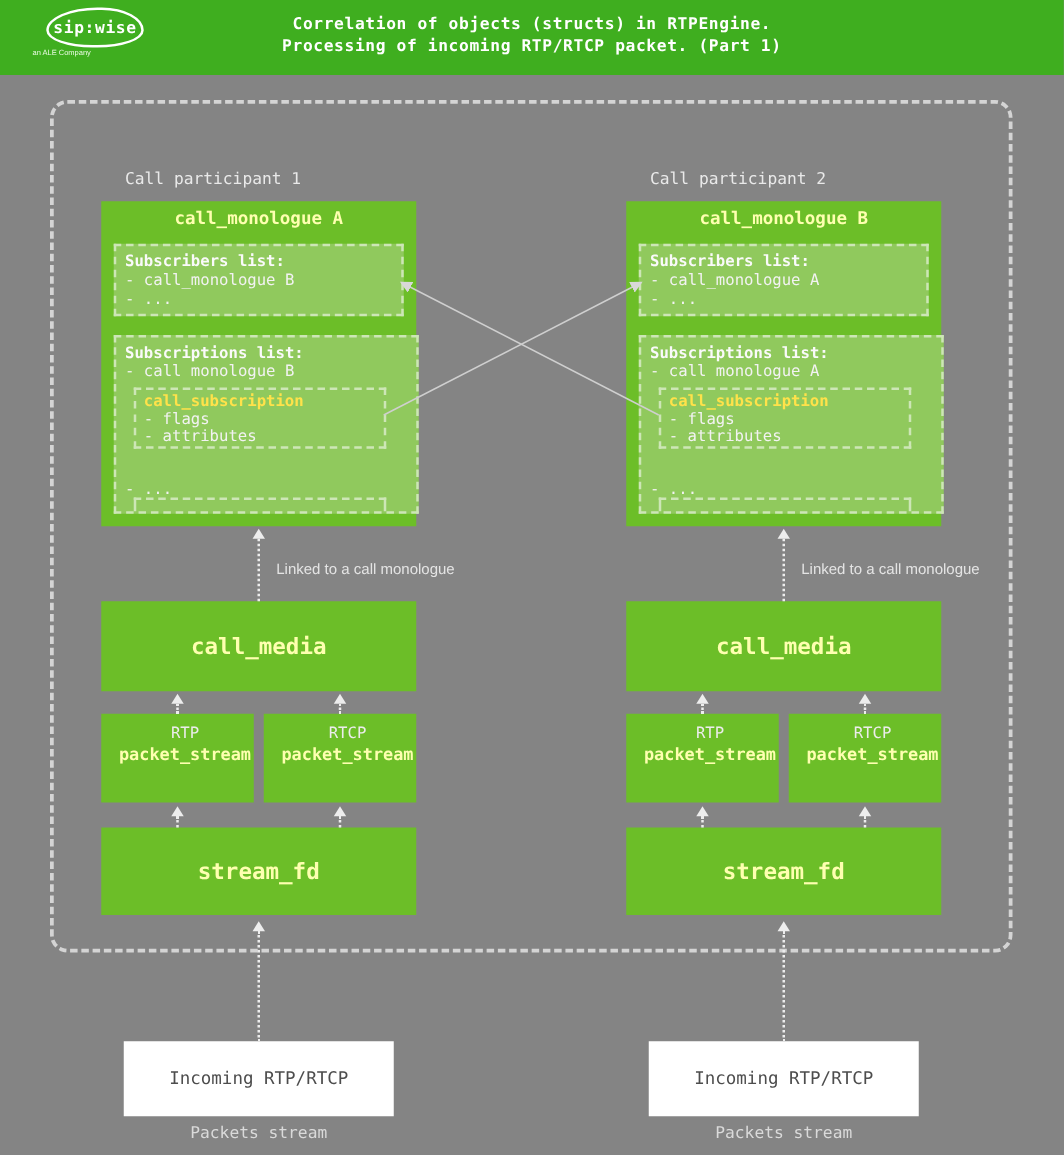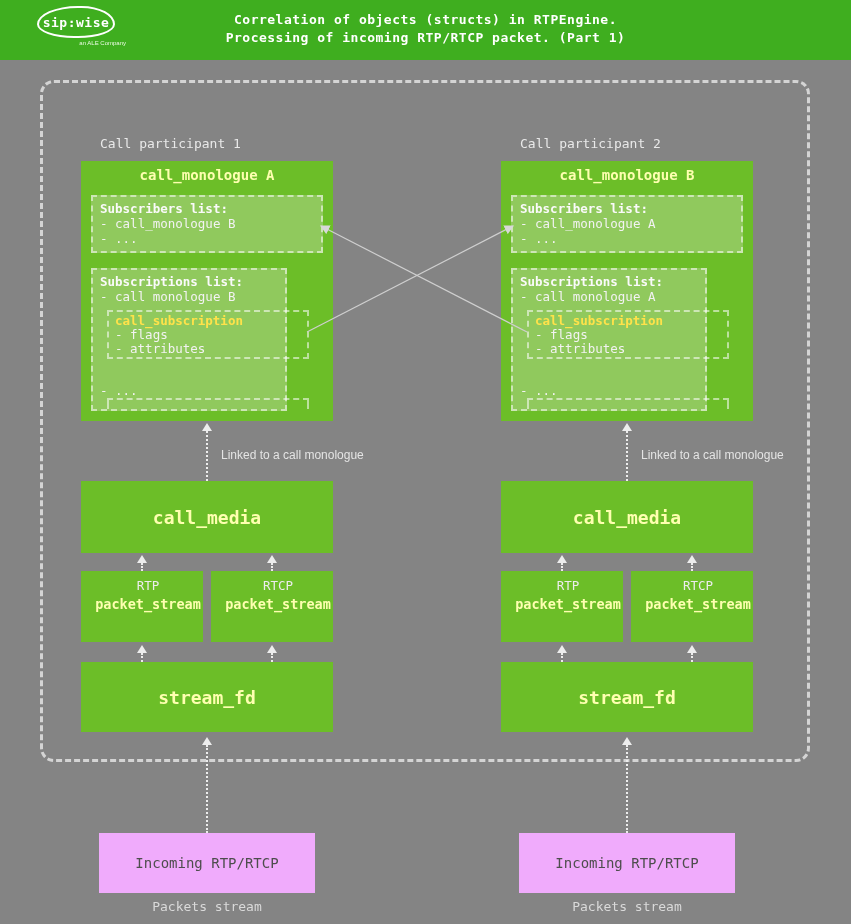--- a/index.html
+++ b/index.html
@@ -2,21 +2,21 @@
 <html><head>
 <meta charset="utf-8">
 <style>
   *{margin:0;padding:0;box-sizing:border-box;}
   html,body{background:#848484;}
   body{width:851px;height:924px;font-family:"DejaVu Sans Mono",monospace;overflow:hidden;}
   .page{position:relative;width:851px;height:924px;background:#848484;}
 
   
   .topbar{position:absolute;left:0;top:0;width:851px;height:60px;background:#3fae1f;z-index:10;}
-  .logo{position:absolute;left:26px;top:6px;width:100px;text-align:right;color:#fff;}
+  .logo{position:absolute;left:26px;top:6px;width:100px;text-align:left;color:#fff;}
   .logo-bubble{width:78px;height:32px;margin:0 auto;border:2px solid #fff;border-radius:55% 45% 50% 50%/60% 60% 45% 45%;
     display:flex;align-items:center;justify-content:center;font-weight:bold;font-size:13px;letter-spacing:.5px;}
   .logo-sub{font-family:"Liberation Sans",sans-serif;font-size:6px;margin-top:2px;color:#eafbe2;}
   .titles{position:absolute;left:0;top:11px;width:100%;text-align:center;color:#ffffff;
     font-weight:bold;font-size:13px;line-height:18px;letter-spacing:.5px;}
 
   
   .outer-dashed{position:absolute;left:40px;top:80px;width:770px;height:682px;
     border:3px dashed #d4d4d4;border-radius:14px;z-index:1;}
 
@@ -26,21 +26,21 @@
 
   .participant-label{position:absolute;left:19px;top:136px;font-size:13px;color:#e9e9e9;white-space:nowrap;}
 
   .gbox{position:absolute;background:#6cbe28;}
   .monologue{left:0;top:161px;width:252px;height:260px;}
   .mono-title{text-align:center;margin-top:6px;font-size:14px;font-weight:bold;color:#feffb0;}
 
   .inner{position:absolute;background:#90c95d;border:2px dashed rgba(255,255,255,.55);
     color:#f2f2f2;font-size:12.5px;line-height:15px;padding:4px 7px;}
   .subscribers{left:10px;top:34px;width:232px;height:58px;}
-  .subscriptions{left:10px;top:107px;width:196px;height:143px;}
+  .subscriptions{left:10px;top:107px;width:244px;height:143px;}
   .inner .h{font-weight:bold;color:#fafafa;}
   .subbox{position:absolute;left:14px;top:40px;width:202px;height:49px;
     border:2px dashed rgba(255,255,255,.55);padding:2px 6px;font-size:12.5px;line-height:14px;color:#f2f2f2;}
   .subbox .sub-title{font-weight:bold;color:#ffe24a;}
   .more-dots{position:absolute;left:7px;top:113px;color:#f2f2f2;}
   .partial{position:absolute;left:14px;bottom:0;width:202px;height:11px;
     border:2px dashed rgba(255,255,255,.55);border-bottom:none;}
 
   .callmedia{left:0;top:481px;width:252px;height:72px;display:flex;align-items:center;justify-content:center;}
   .glabel{font-size:18px;font-weight:bold;color:#feffb0;}
@@ -48,21 +48,21 @@
   .pstream{top:571px;width:122px;height:71px;text-align:center;padding-left:12px;}
   .pstream.left{left:0;} .pstream.right{left:130px;}
   .proto{margin-top:7px;font-size:12.5px;color:#ececec;}
   .pstream .glabel{display:block;margin-top:3px;font-size:13.5px;}
 
   .streamfd{left:0;top:662px;width:252px;height:70px;display:flex;align-items:center;justify-content:center;}
 
   .linked-label{position:absolute;left:140px;top:448px;width:160px;
     font-family:"Liberation Sans",sans-serif;font-size:12px;color:#e4e4e4;white-space:nowrap;}
 
-  .incoming{position:absolute;left:18px;top:833px;width:216px;height:60px;background:#f0abfc;
+  .incoming{position:absolute;left:18px;top:833px;width:216px;height:60px;background:#ffffff;
     display:flex;align-items:center;justify-content:center;font-size:14px;color:#4d4d4d;}
   .packets-label{position:absolute;left:0;top:899px;width:252px;text-align:center;font-size:13px;color:#dadada;}
 
   
   .arrow-up{position:absolute;display:flex;flex-direction:column;align-items:center;z-index:3;}
   .arrow-up .head{width:0;height:0;border-left:5px solid transparent;border-right:5px solid transparent;
     border-bottom:8px solid #ededed;}
   .arrow-up .shaft{flex:1;width:0;border-left:2px dotted #ededed;}
   .a-mono{left:120px;top:423px;height:58px;width:12px;}
   .a-ps-l{left:55px;top:555px;height:16px;width:12px;}

